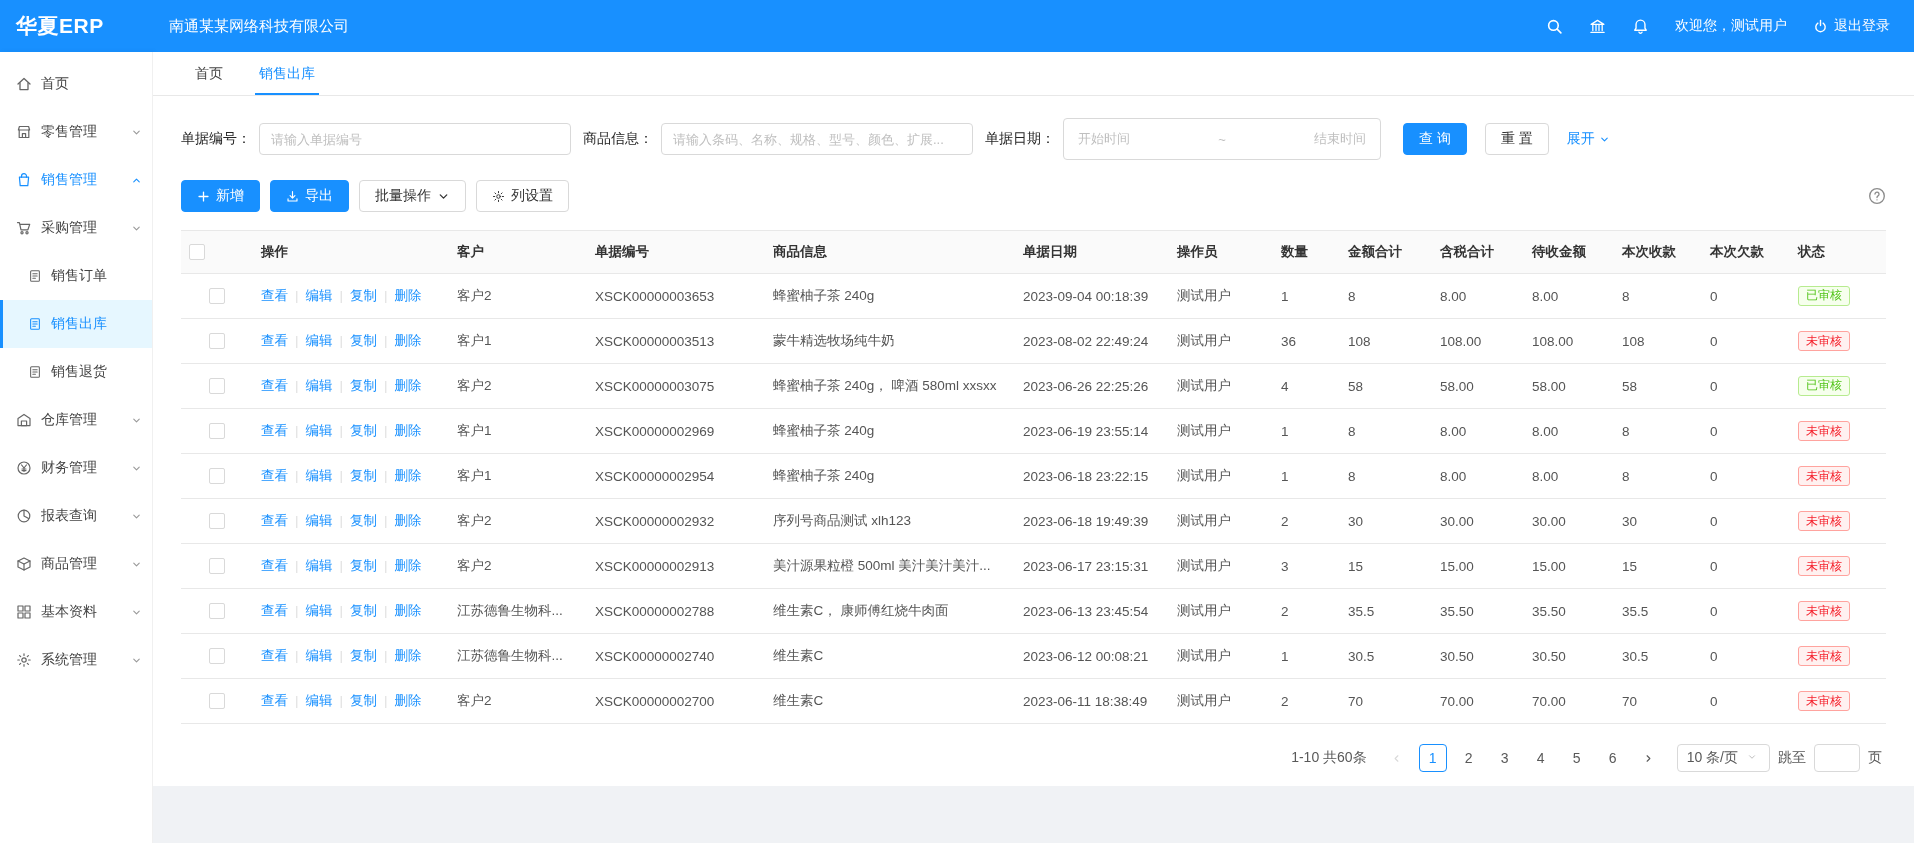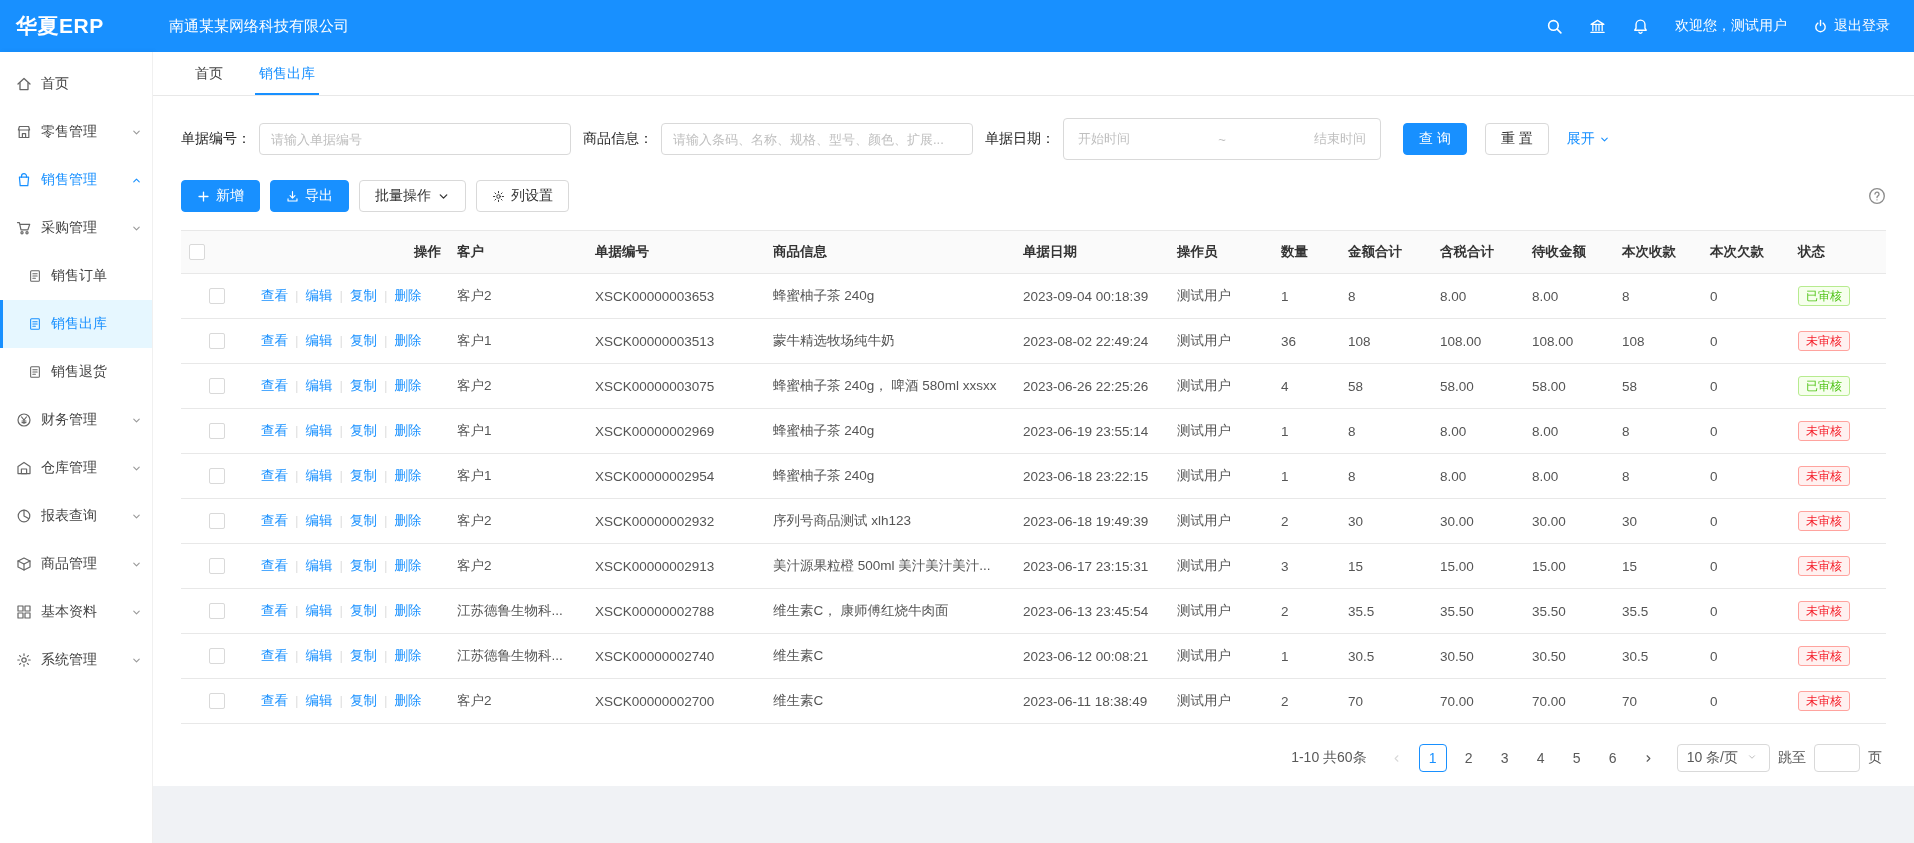--- a/index.html
+++ b/index.html
@@ -56,26 +56,26 @@
   .expand-link .btn-icon { width: 11px; height: 11px; }
   
   .toolbar { display: flex; align-items: center; gap: 10px; margin-bottom: 18px; }
   .help-icon { margin-left: auto; width: 18px; height: 18px; color: #8c8c8c; display: inline-flex; cursor: pointer; }
   .help-icon svg { width: 100%; height: 100%; }
   
   table.data-table { width: 100%; border-collapse: collapse; table-layout: fixed; font-size: 13.5px; }
   .data-table th { background: #fafafa; font-weight: bold; color: #333; text-align: left; padding: 12px 8px; border-top: 1px solid #e8e8e8; border-bottom: 1px solid #e8e8e8; white-space: nowrap; overflow: hidden; }
   .data-table td { padding: 12px 8px; border-bottom: 1px solid #e8e8e8; color: #555; white-space: nowrap; overflow: hidden; text-overflow: ellipsis; background: #fff; }
   .cell-center { text-align: center; }
-  th.th-actions { text-align: right; }
+  th.th-actions { text-align: left; }
   .checkbox { display: inline-block; width: 16px; height: 16px; border: 1px solid #d9d9d9; border-radius: 2px; background: #fff; vertical-align: middle; cursor: pointer; }
   .action-link { color: #1890ff; cursor: pointer; text-decoration: none; }
   .action-sep { color: #e0e0e0; margin: 0 7px; }
   .badge { display: inline-block; font-size: 12px; line-height: 18px; padding: 0 7px; border-radius: 3px; border: 1px solid; }
-  .badge-green { color: #52c41a; border-color: #b7eb8f; background: #f6ffed; }
+  .badge-green { color: #52c41a; border-color: #b7eb8f; background: #f6ffed; font-family: Liberation Mono, monospace; }
   .badge-red { color: #f5222d; border-color: #ffa39e; background: #fff1f0; }
   
   .pagination { display: flex; align-items: center; justify-content: flex-end; gap: 8px; padding: 20px 4px 14px; font-size: 14px; color: #595959; background: #fff; }
   .page-total { margin-right: 8px; }
   .page-btn { min-width: 28px; height: 28px; display: inline-flex; align-items: center; justify-content: center; border-radius: 4px; cursor: pointer; color: #595959; }
   .page-btn svg { width: 11px; height: 11px; }
   .page-btn.disabled { color: #d9d9d9; cursor: default; }
   #page-numbers { display: inline-flex; gap: 8px; }
   .page-num { min-width: 28px; height: 28px; display: inline-flex; align-items: center; justify-content: center; border-radius: 4px; cursor: pointer; color: #595959; border: 1px solid transparent; }
   .page-num.active { border-color: #1890ff; color: #1890ff; background: #fff; }
@@ -209,39 +209,39 @@
             <line x1="5.5" y1="5.5" x2="10.5" y2="5.5"></line>
             <line x1="5.5" y1="8" x2="10.5" y2="8"></line>
             <line x1="5.5" y1="10.5" x2="8.5" y2="10.5"></line>
           </svg>
         </span>
         <span class="side-label">销售退货</span>
       </div>
       <div class="side-item">
         <span class="side-icon">
           <svg viewBox="0 0 16 16" fill="none" stroke="currentColor" stroke-linecap="round" stroke-linejoin="round" stroke-width="1.2">
+            <path d="M2 13.6 V6.4 L8 2.4 L14 6.4 V13.6 Z"></path>
+            <rect x="5.4" y="9" width="5.2" height="4.6"></rect>
+          </svg>
+        </span>
+        <span class="side-label">仓库管理</span>
+        <span class="side-chevron">
+          <svg viewBox="0 0 16 16" fill="none" stroke="currentColor" stroke-linecap="round" stroke-linejoin="round" stroke-width="1.6">
+            <polyline points="4,6 8,10 12,6"></polyline>
+          </svg>
+        </span>
+      </div>
+      <div class="side-item">
+        <span class="side-icon">
+          <svg viewBox="0 0 16 16" fill="none" stroke="currentColor" stroke-linecap="round" stroke-linejoin="round" stroke-width="1.2">
             <circle cx="8" cy="8" r="6"></circle>
             <path d="M5.6 5 L8 8 L10.4 5 M8 8 V11.4 M6 9 H10 M6 10.6 H10"></path>
           </svg>
         </span>
         <span class="side-label">财务管理</span>
-        <span class="side-chevron">
-          <svg viewBox="0 0 16 16" fill="none" stroke="currentColor" stroke-linecap="round" stroke-linejoin="round" stroke-width="1.6">
-            <polyline points="4,6 8,10 12,6"></polyline>
-          </svg>
-        </span>
-      </div>
-      <div class="side-item">
-        <span class="side-icon">
-          <svg viewBox="0 0 16 16" fill="none" stroke="currentColor" stroke-linecap="round" stroke-linejoin="round" stroke-width="1.2">
-            <path d="M2 13.6 V6.4 L8 2.4 L14 6.4 V13.6 Z"></path>
-            <rect x="5.4" y="9" width="5.2" height="4.6"></rect>
-          </svg>
-        </span>
-        <span class="side-label">仓库管理</span>
         <span class="side-chevron">
           <svg viewBox="0 0 16 16" fill="none" stroke="currentColor" stroke-linecap="round" stroke-linejoin="round" stroke-width="1.6">
             <polyline points="4,6 8,10 12,6"></polyline>
           </svg>
         </span>
       </div>
       <div class="side-item">
         <span class="side-icon">
           <svg viewBox="0 0 16 16" fill="none" stroke="currentColor" stroke-linecap="round" stroke-linejoin="round" stroke-width="1.2">
             <circle cx="8" cy="8" r="5.8"></circle>

